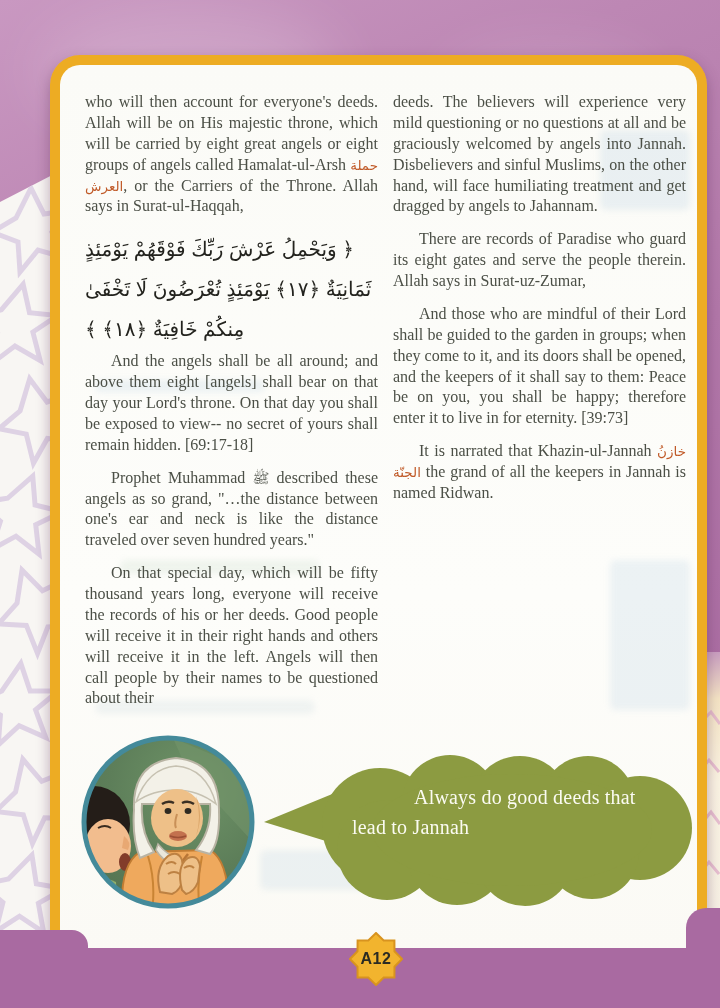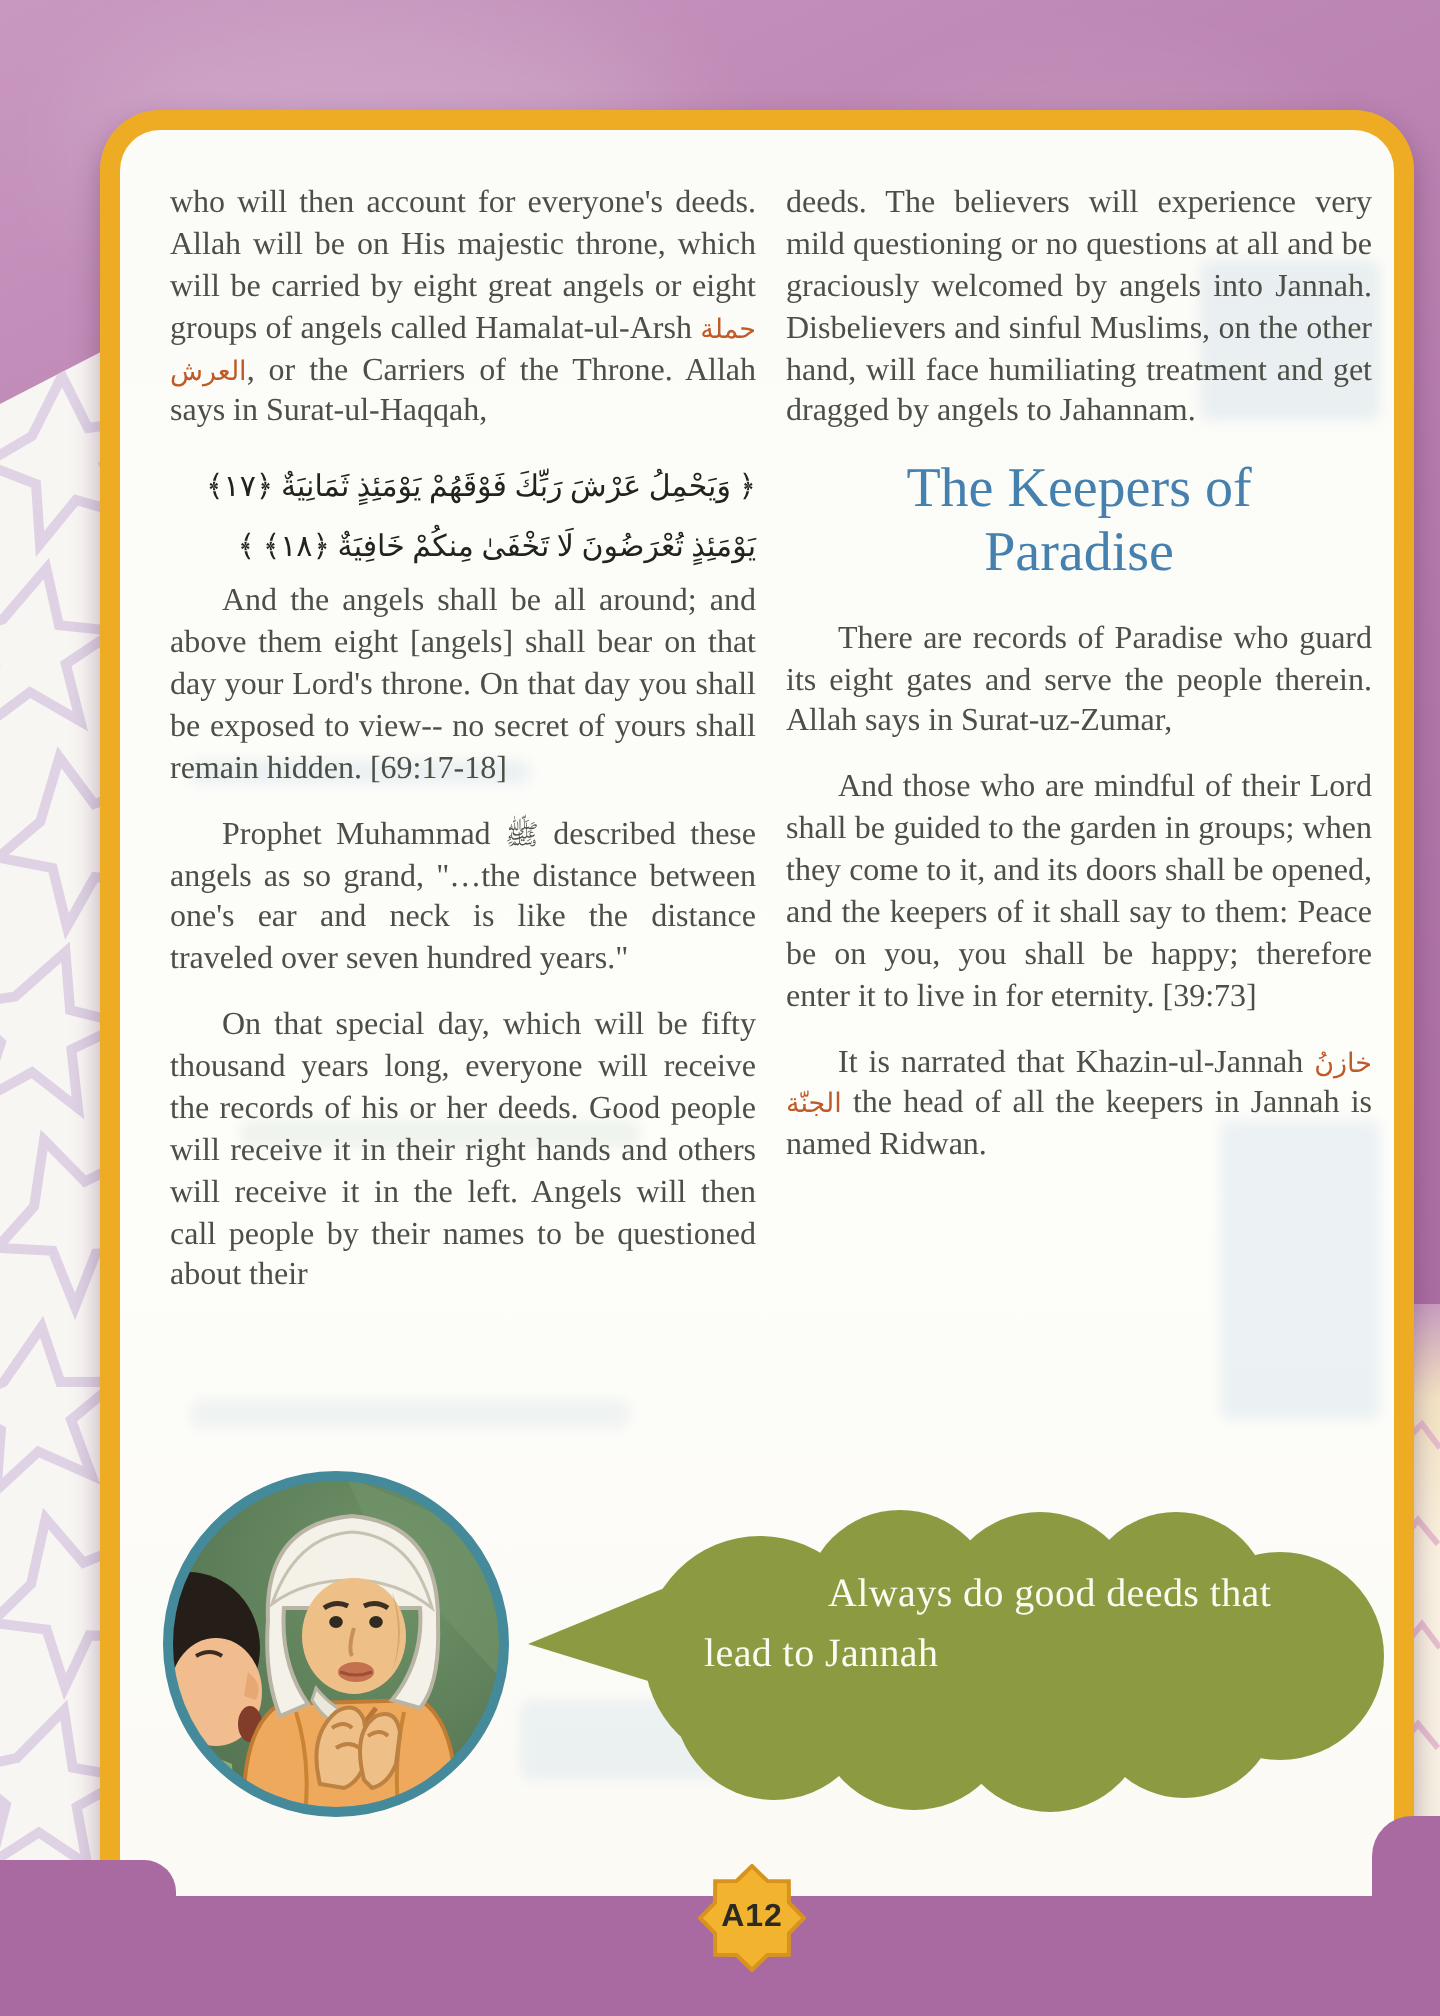--- a/index.html
+++ b/index.html
@@ -30,22 +30,22 @@
       border-radius:20px 0 0 0;z-index:4;}
   
   .col{position:absolute;z-index:3;width:293px;color:#4b4f46;font-size:16px;line-height:1.305;
       text-align:justify;}
   .col-left{left:85px;top:92px;}
   .col-right{left:393px;top:92px;}
   .col p{margin:0 0 12px 0;}
   .col p.ind{text-indent:26px;}
   .ar-inline{font-family:"DejaVu Sans",sans-serif;color:#c05a28;font-size:13.5px;}
   .pbuh{font-family:"DejaVu Sans",sans-serif;font-size:14px;color:#4b4f46;}
-  .verse{direction:rtl;text-align:right;font-family:Liberation Serif, serif;
-      font-size:15px;line-height:2.0;color:#23231e;margin:4px 0 2px 0;}
+  .verse{direction:rtl;text-align:left;font-family:Liberation Sans, sans-serif;
+      font-size:20px;line-height:2.0;color:#23231e;margin:4px 0 2px 0;}
   .verse-cite{direction:rtl;text-align:center;font-family:"DejaVu Sans",sans-serif;
       font-size:13.5px;color:#3a3a33;margin:0 0 12px 0;}
   .heading{font-family:"Liberation Serif",serif;font-weight:normal;color:#4580ae;
       font-size:28px;line-height:1.15;text-align:center;margin:6px 10px 16px 10px;}
   
   .bleed{position:absolute;z-index:3;border-radius:6px;filter:blur(3px);}
   
   .illustration{position:absolute;left:78px;top:732px;z-index:3;}
   
   .bubble{position:absolute;left:262px;top:748px;z-index:3;}
@@ -108,24 +108,23 @@
   <div class="col col-left">
     <p><span>who will then account for everyone's deeds. Allah will be on His majestic throne, which will be carried by eight great angels or eight groups of angels called Hamalat-ul-Arsh </span><span class="ar-inline" dir="rtl">حملة العرش</span><span>, or the Carriers of the Throne.  Allah says in Surat-ul-Haqqah,</span></p>
     <div class="verse" dir="rtl">﴿ وَيَحْمِلُ عَرْشَ رَبِّكَ فَوْقَهُمْ يَوْمَئِذٍ ثَمَانِيَةٌ ﴿١٧﴾ يَوْمَئِذٍ تُعْرَضُونَ لَا تَخْفَىٰ مِنكُمْ خَافِيَةٌ ﴿١٨﴾ ﴾</div>
     <p class="ind">And the angels shall be all around; and above them eight [angels] shall bear on that day your Lord's throne. On that day you shall be exposed to view-- no secret of yours shall remain hidden. [69:17-18]</p>
     <p class="ind"><span>Prophet Muhammad </span><span class="pbuh">ﷺ</span><span> described these angels as so grand, "…the distance between one's ear and neck is like the distance traveled over seven hundred years."</span></p>
     <p class="ind">On that special day, which will be fifty thousand years long, everyone will receive the records of his or her deeds. Good people will receive it in their right hands and others will receive it in the left. Angels will then call people by their names to be questioned about their</p>
   </div>
 
   <div class="col col-right">
     <p>deeds. The believers will experience very mild questioning or no questions at all and be graciously welcomed by angels into Jannah. Disbelievers and sinful Muslims, on the other hand, will face humiliating treatment and get dragged by angels to Jahannam.</p>
-    <h2 class="heading">The Keepers of Paradise</h2>
     <p class="ind">There are records of Paradise who guard its eight gates and serve the people therein. Allah says in Surat-uz-Zumar,</p>
     <p class="ind">And those who are mindful of their Lord shall be guided to the garden in groups; when they come to it, and its doors shall be opened, and the keepers of it shall say to them: Peace be on you, you shall be happy; therefore enter it to live in for eternity. [39:73]</p>
-    <p class="ind" style="margin-bottom:0;"><span>It is narrated that Khazin-ul-Jannah </span><span class="ar-inline" dir="rtl">خازنُ الجنّة</span><span> the head of all the keepers in Jannah is named Ridwan.</span></p>
+    <p class="ind" style="margin-bottom:0;"><span>It is narrated that Khazin-ul-Jannah </span><span class="ar-inline" dir="rtl">خازنُ الجنّة</span><span> the grand of all the keepers in Jannah is named Ridwan.</span></p>
   </div>
 
   <svg class="illustration" width="180" height="180" viewBox="0 0 180 180">
     <defs>
       <clipPath id="circ">
           <circle cx="90" cy="90" r="84"></circle>
         </clipPath>
       <radialGradient id="greenbg" cx="0.65" cy="0.3" r="1">
         <stop offset="0" stop-color="#6f9468"></stop>
           <stop offset="0.5" stop-color="#5d7e59"></stop>

